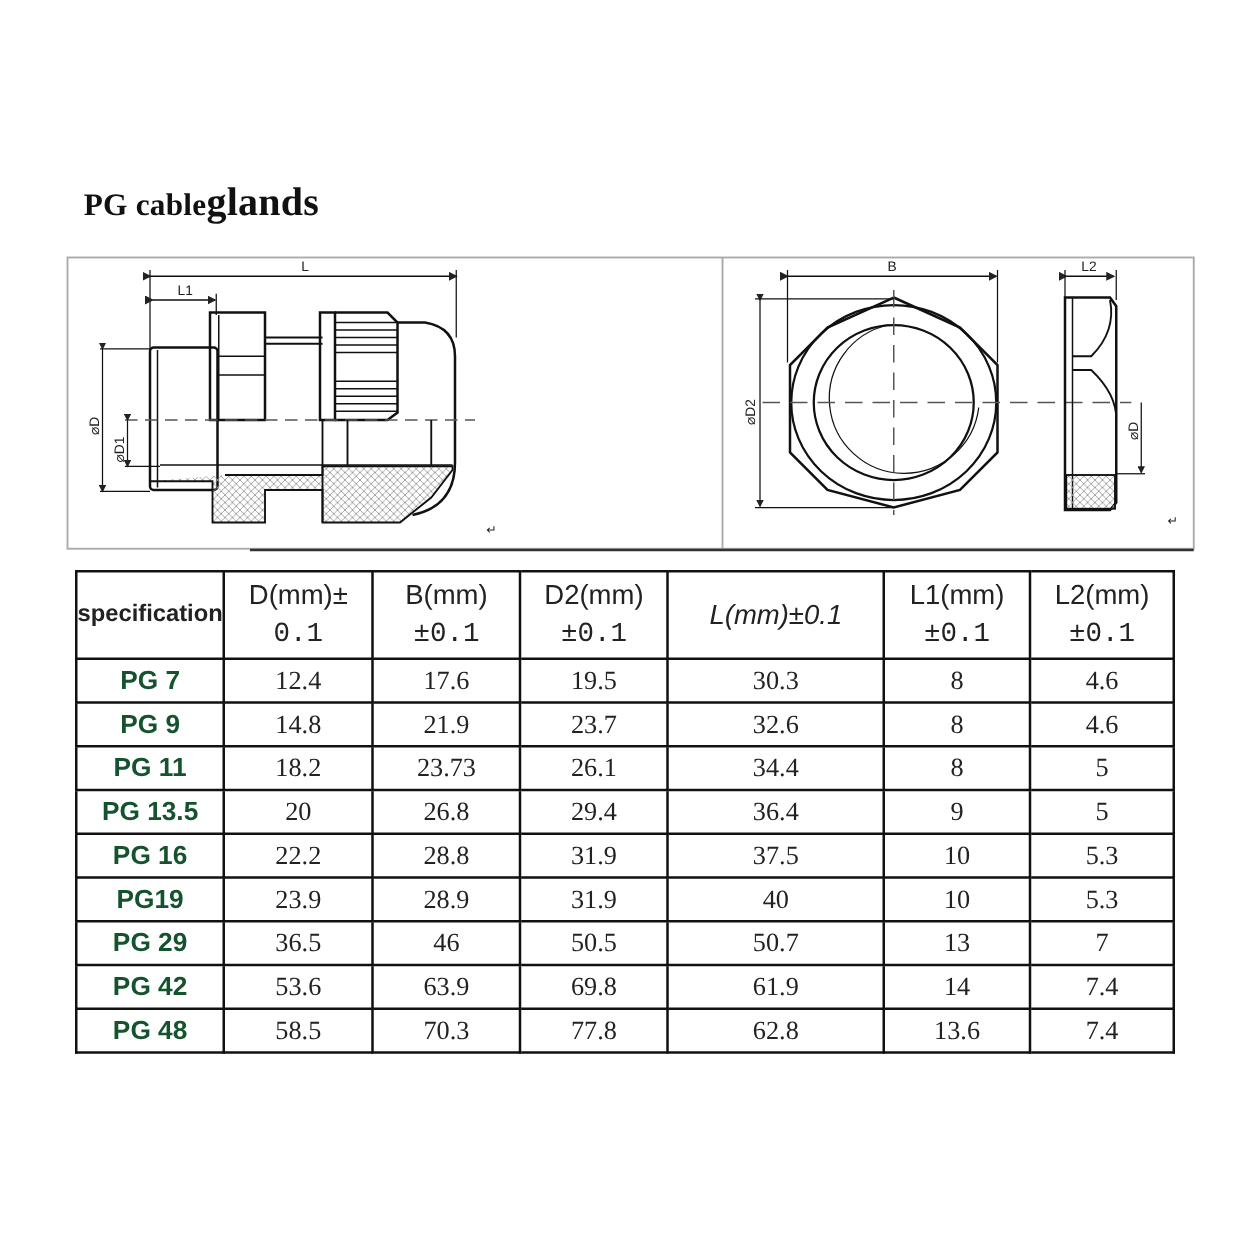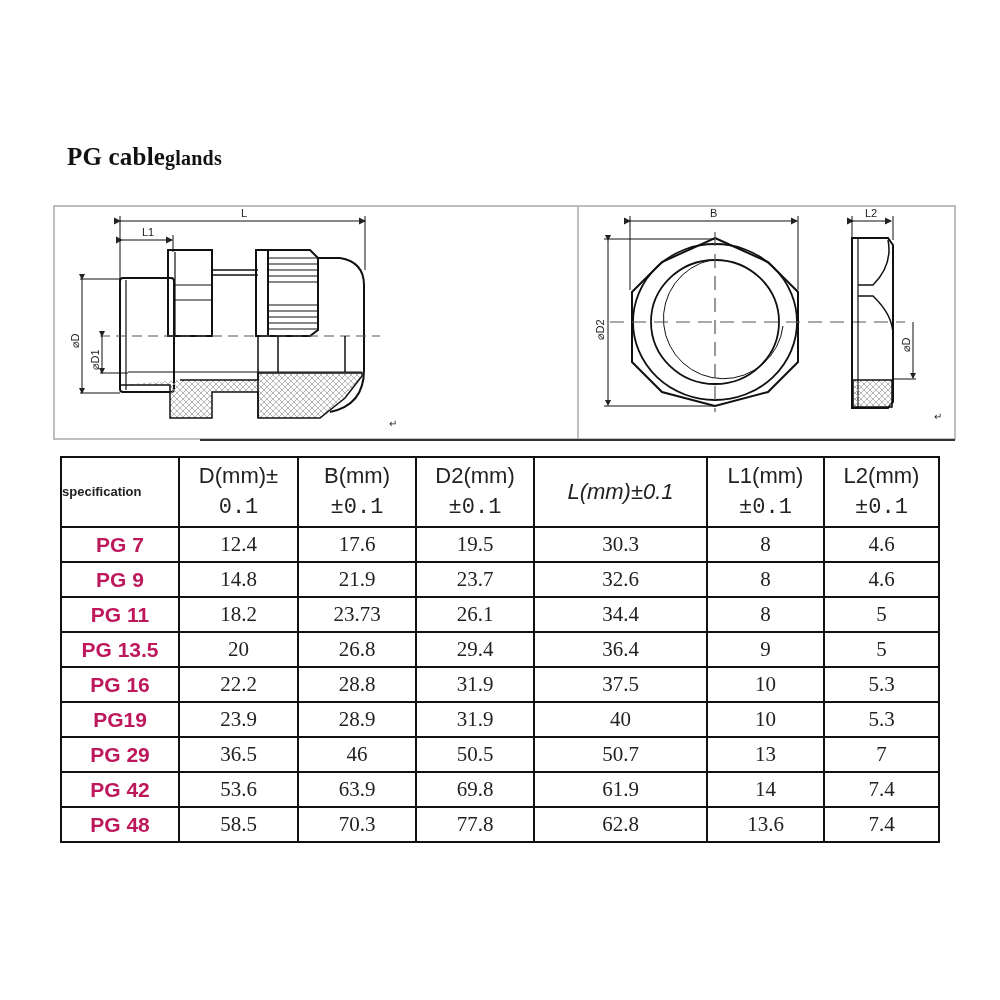--- a/index.html
+++ b/index.html
@@ -1,25 +1,25 @@
 <!DOCTYPE html>
 <html><head>
 <meta charset="utf-8">
 <style>
   html, body { margin:0; padding:0; background:#ffffff; }
   body { width:1000px; height:1000px; position:relative; overflow:hidden; font-family:"Liberation Serif", serif; }
   .title { position:absolute; left:67px; top:143px; font-family:"Liberation Serif", serif; font-weight:bold; font-size:25px; color:#111; letter-spacing:0.2px; }
-  .title .big { font-size:20px; }
+  .title .big { font-size:32px; }
   .drawing { position:absolute; left:0; top:0; width:1000px; height:460px; }
   table.spec { position:absolute; left:60px; top:456px; border-collapse:collapse; table-layout:fixed; }
   table.spec td, table.spec th { border:2.5px solid #111; padding:0; text-align:center; vertical-align:middle; color:#222; }
   table.spec th { height:68px; font-family:"Liberation Sans", sans-serif; font-weight:normal; font-size:22px; line-height:32px; color:#222; }
-  table.spec th.spec-h { font-weight:bold; font-size:13px; text-align:left; padding-left:0; }
+  table.spec th.spec-h { font-weight:bold; font-size:19px; text-align:left; padding-left:0; }
   table.spec td { height:33px; font-family:"Liberation Serif", serif; font-size:21px; }
-  table.spec td.pg { font-family:"Liberation Sans", sans-serif; font-weight:bold; font-size:21px; color:#be185d; }
+  table.spec td.pg { font-family:"Liberation Sans", sans-serif; font-weight:bold; font-size:21px; color:#14532d; }
   th .tol { font-family:Liberation Mono, monospace; }
   th.lcol { vertical-align:bottom; padding-bottom:4px;font-style:italic; }
 </style>
 </head>
 <body>
 
 <div class="title"><span>PG cable</span><span class="big">glands</span></div>
 
 <svg class="drawing" viewBox="0 0 1000 460" xmlns="http://www.w3.org/2000/svg">
   <defs>

